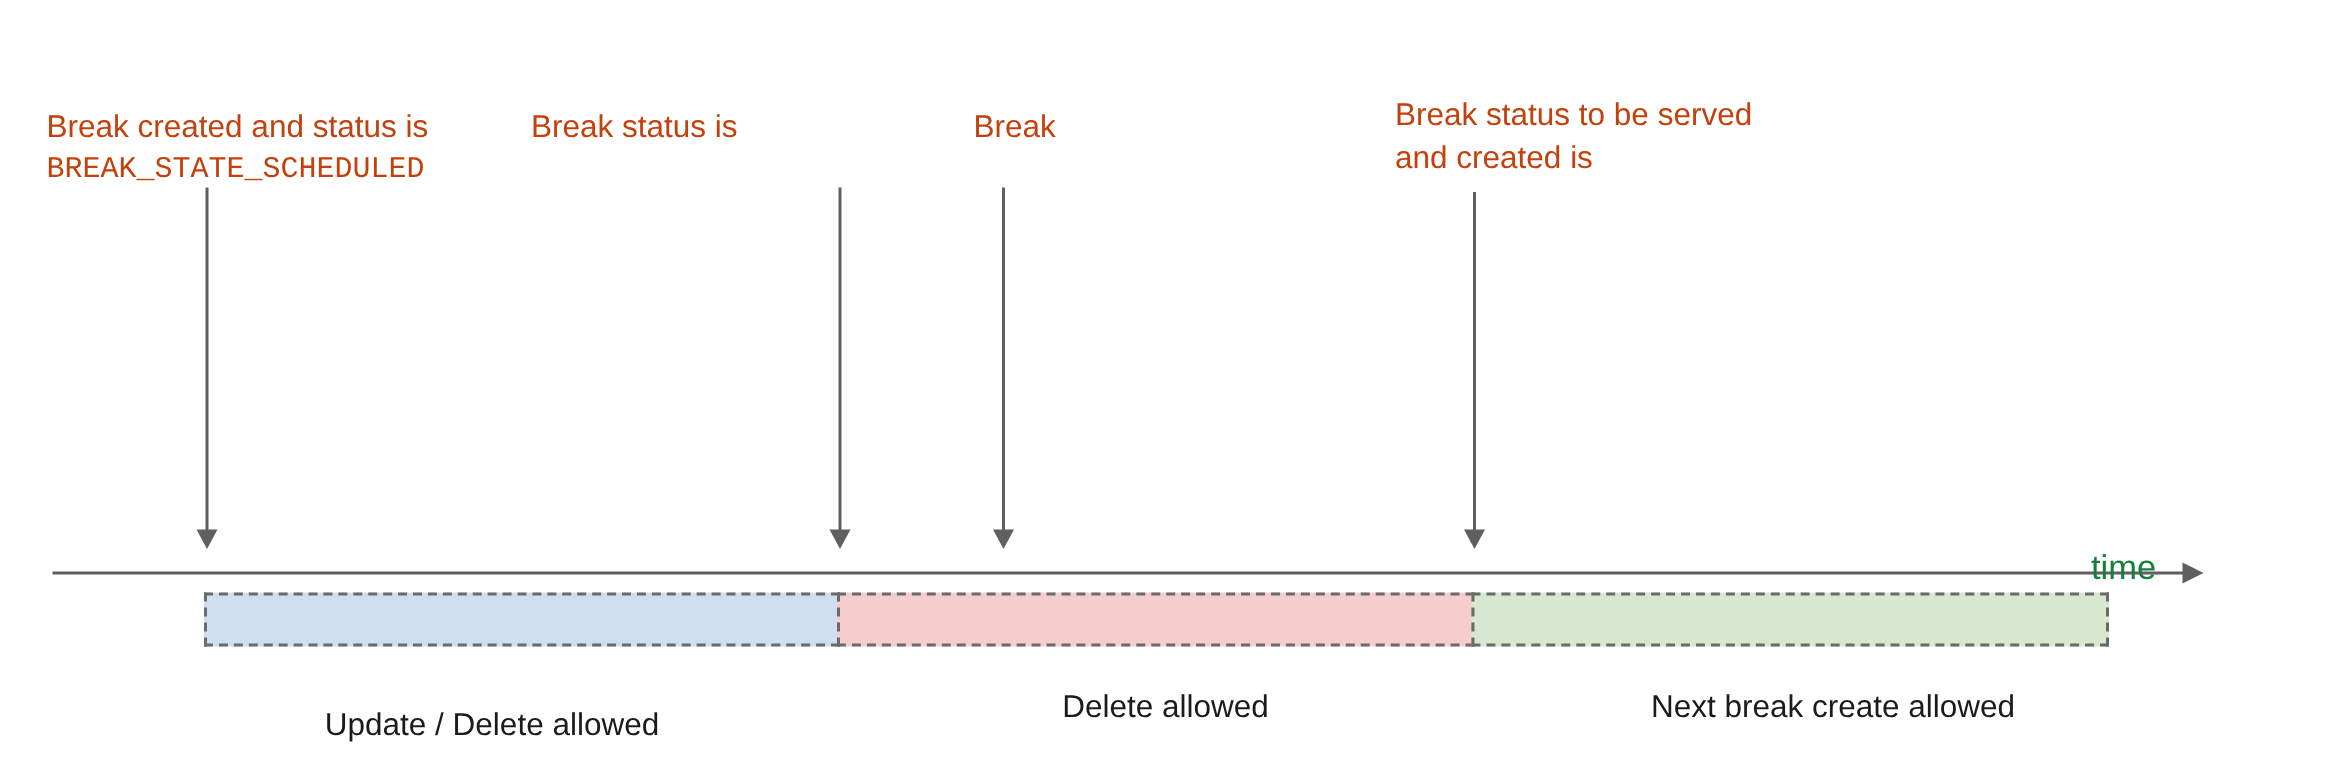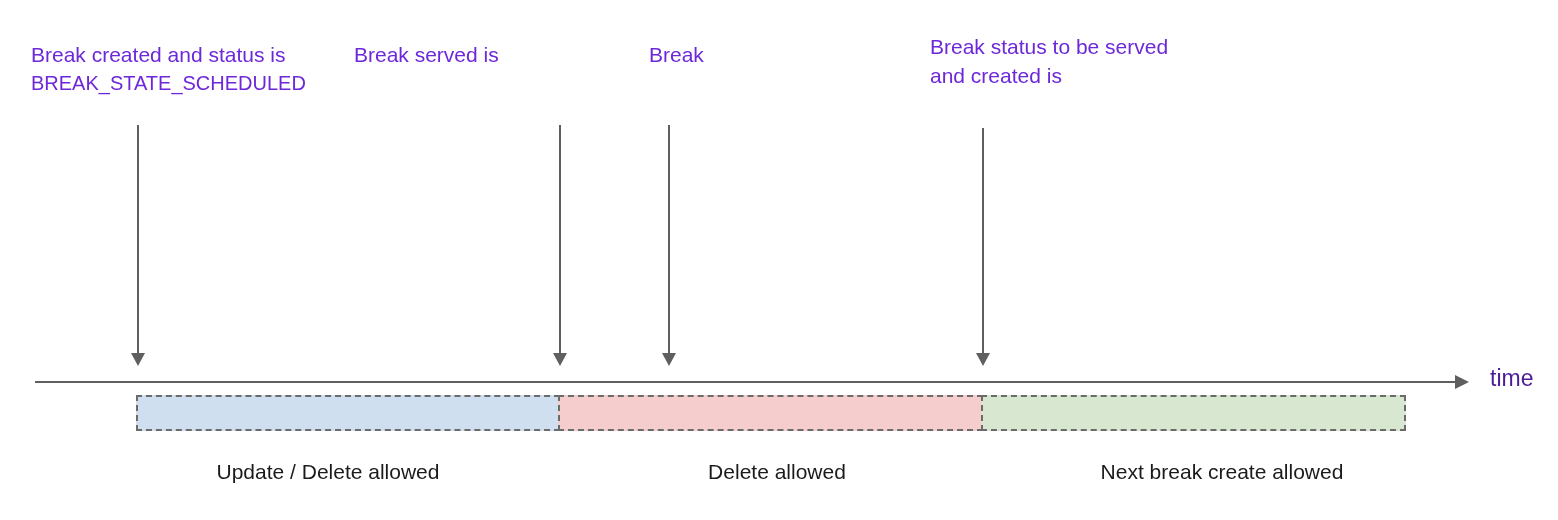--- a/index.html
+++ b/index.html
@@ -18,25 +18,26 @@
     background: #ffffff;
     overflow: hidden;
   }
 
   
   .annotation {
     position: absolute;
     font-family: "Liberation Sans", sans-serif;
     font-size: 21px;
     line-height: 29px;
-    color: #6d28d9;
+    color: #c2410c;
     white-space: nowrap;
+    margin-top: 30px;
   }
   .annotation .mono {
-    font-family: Liberation Sans, sans-serif;
+    font-family: Liberation Mono, monospace;
     font-size: 20px;
     letter-spacing: 0px;
   }
   .annotation .line {
     display: block;
   }
 
   
   .marker-arrow {
     position: absolute;
@@ -82,25 +83,25 @@
     right: 0;
     top: 0;
     width: 0;
     height: 0;
     border-top: 7px solid transparent;
     border-bottom: 7px solid transparent;
     border-left: 14px solid #5f5f5f;
   }
   #time-axis-label {
     position: absolute;
-    left: 1490px;
+    left: 1394px;
     top: 365px;
     font-size: 23px;
     line-height: 26px;
-    color: #4c1d95;
+    color: #15803d;
   }
 
   
   .phase-bar {
     position: absolute;
     top: 395px;
     height: 36px;
     box-sizing: border-box;
     border: 2px dashed #6b6b6b;
   }
@@ -121,21 +122,21 @@
 <body>
 
 <div id="canvas">
 
   <div class="annotation" style="left:31px; top:40px;">
     <span class="line">Break created and status is</span>
     <span class="line mono">BREAK_STATE_SCHEDULED</span>
   </div>
 
   <div class="annotation" style="left:354px; top:40px;">
-    <span class="line">Break served is</span>
+    <span class="line">Break status is</span>
   </div>
 
   <div class="annotation" style="left:649px; top:40px;">
     <span class="line">Break</span>
   </div>
 
   <div class="annotation" style="left:930px; top:32px;">
     <span class="line">Break status to be served</span>
     <span class="line">and created is</span>
   </div>
@@ -163,17 +164,17 @@
   <div id="timeline-axis">
     <div class="axis-line"></div>
     <div class="axis-head"></div>
   </div>
   <div id="time-axis-label">time</div>
 
   <div class="phase-bar" style="left:136px; width:424px; background:#cfdff0;"></div>
   <div class="phase-bar" style="left:558px; width:425px; background:#f5cdcd;"></div>
   <div class="phase-bar" style="left:981px; width:425px; background:#d8e8d0;"></div>
 
-  <div class="phase-caption" style="left:328px;">Update / Delete allowed</div>
+  <div class="phase-caption" style="left:328px;margin-top:12px;">Update / Delete allowed</div>
   <div class="phase-caption" style="left:777px;">Delete allowed</div>
   <div class="phase-caption" style="left:1222px;">Next break create allowed</div>
 
 </div>
 
 </body></html>

